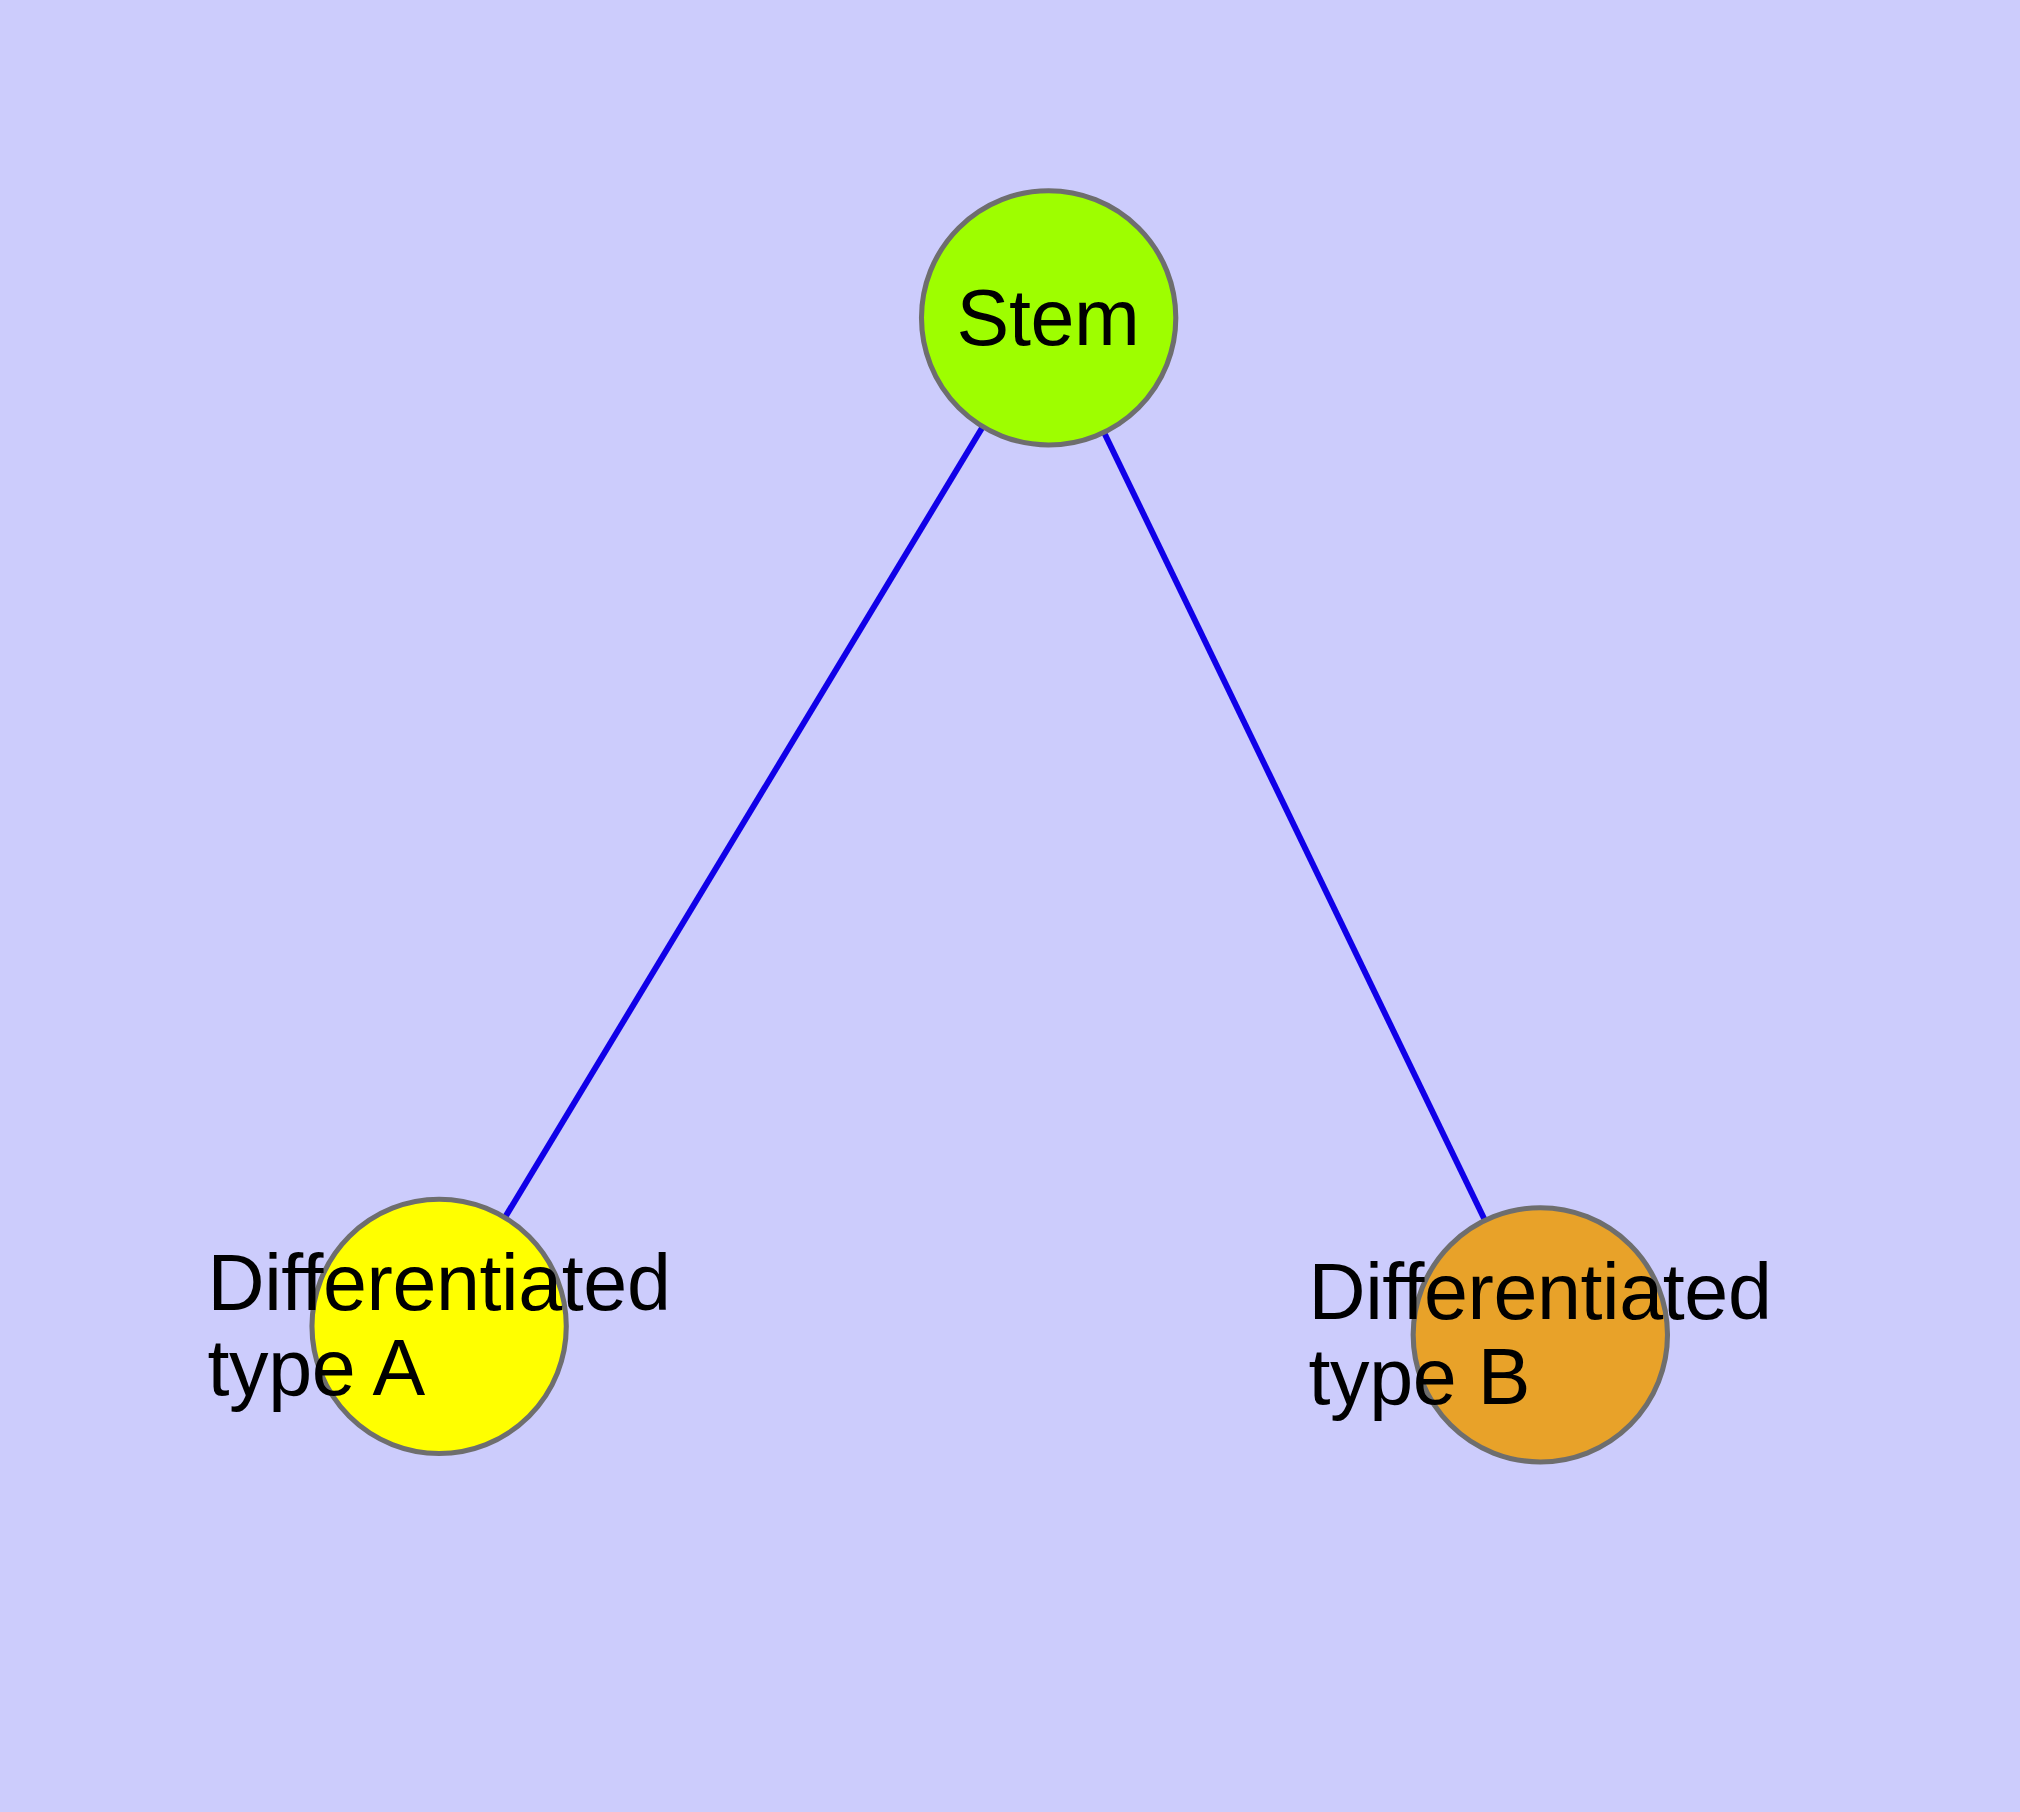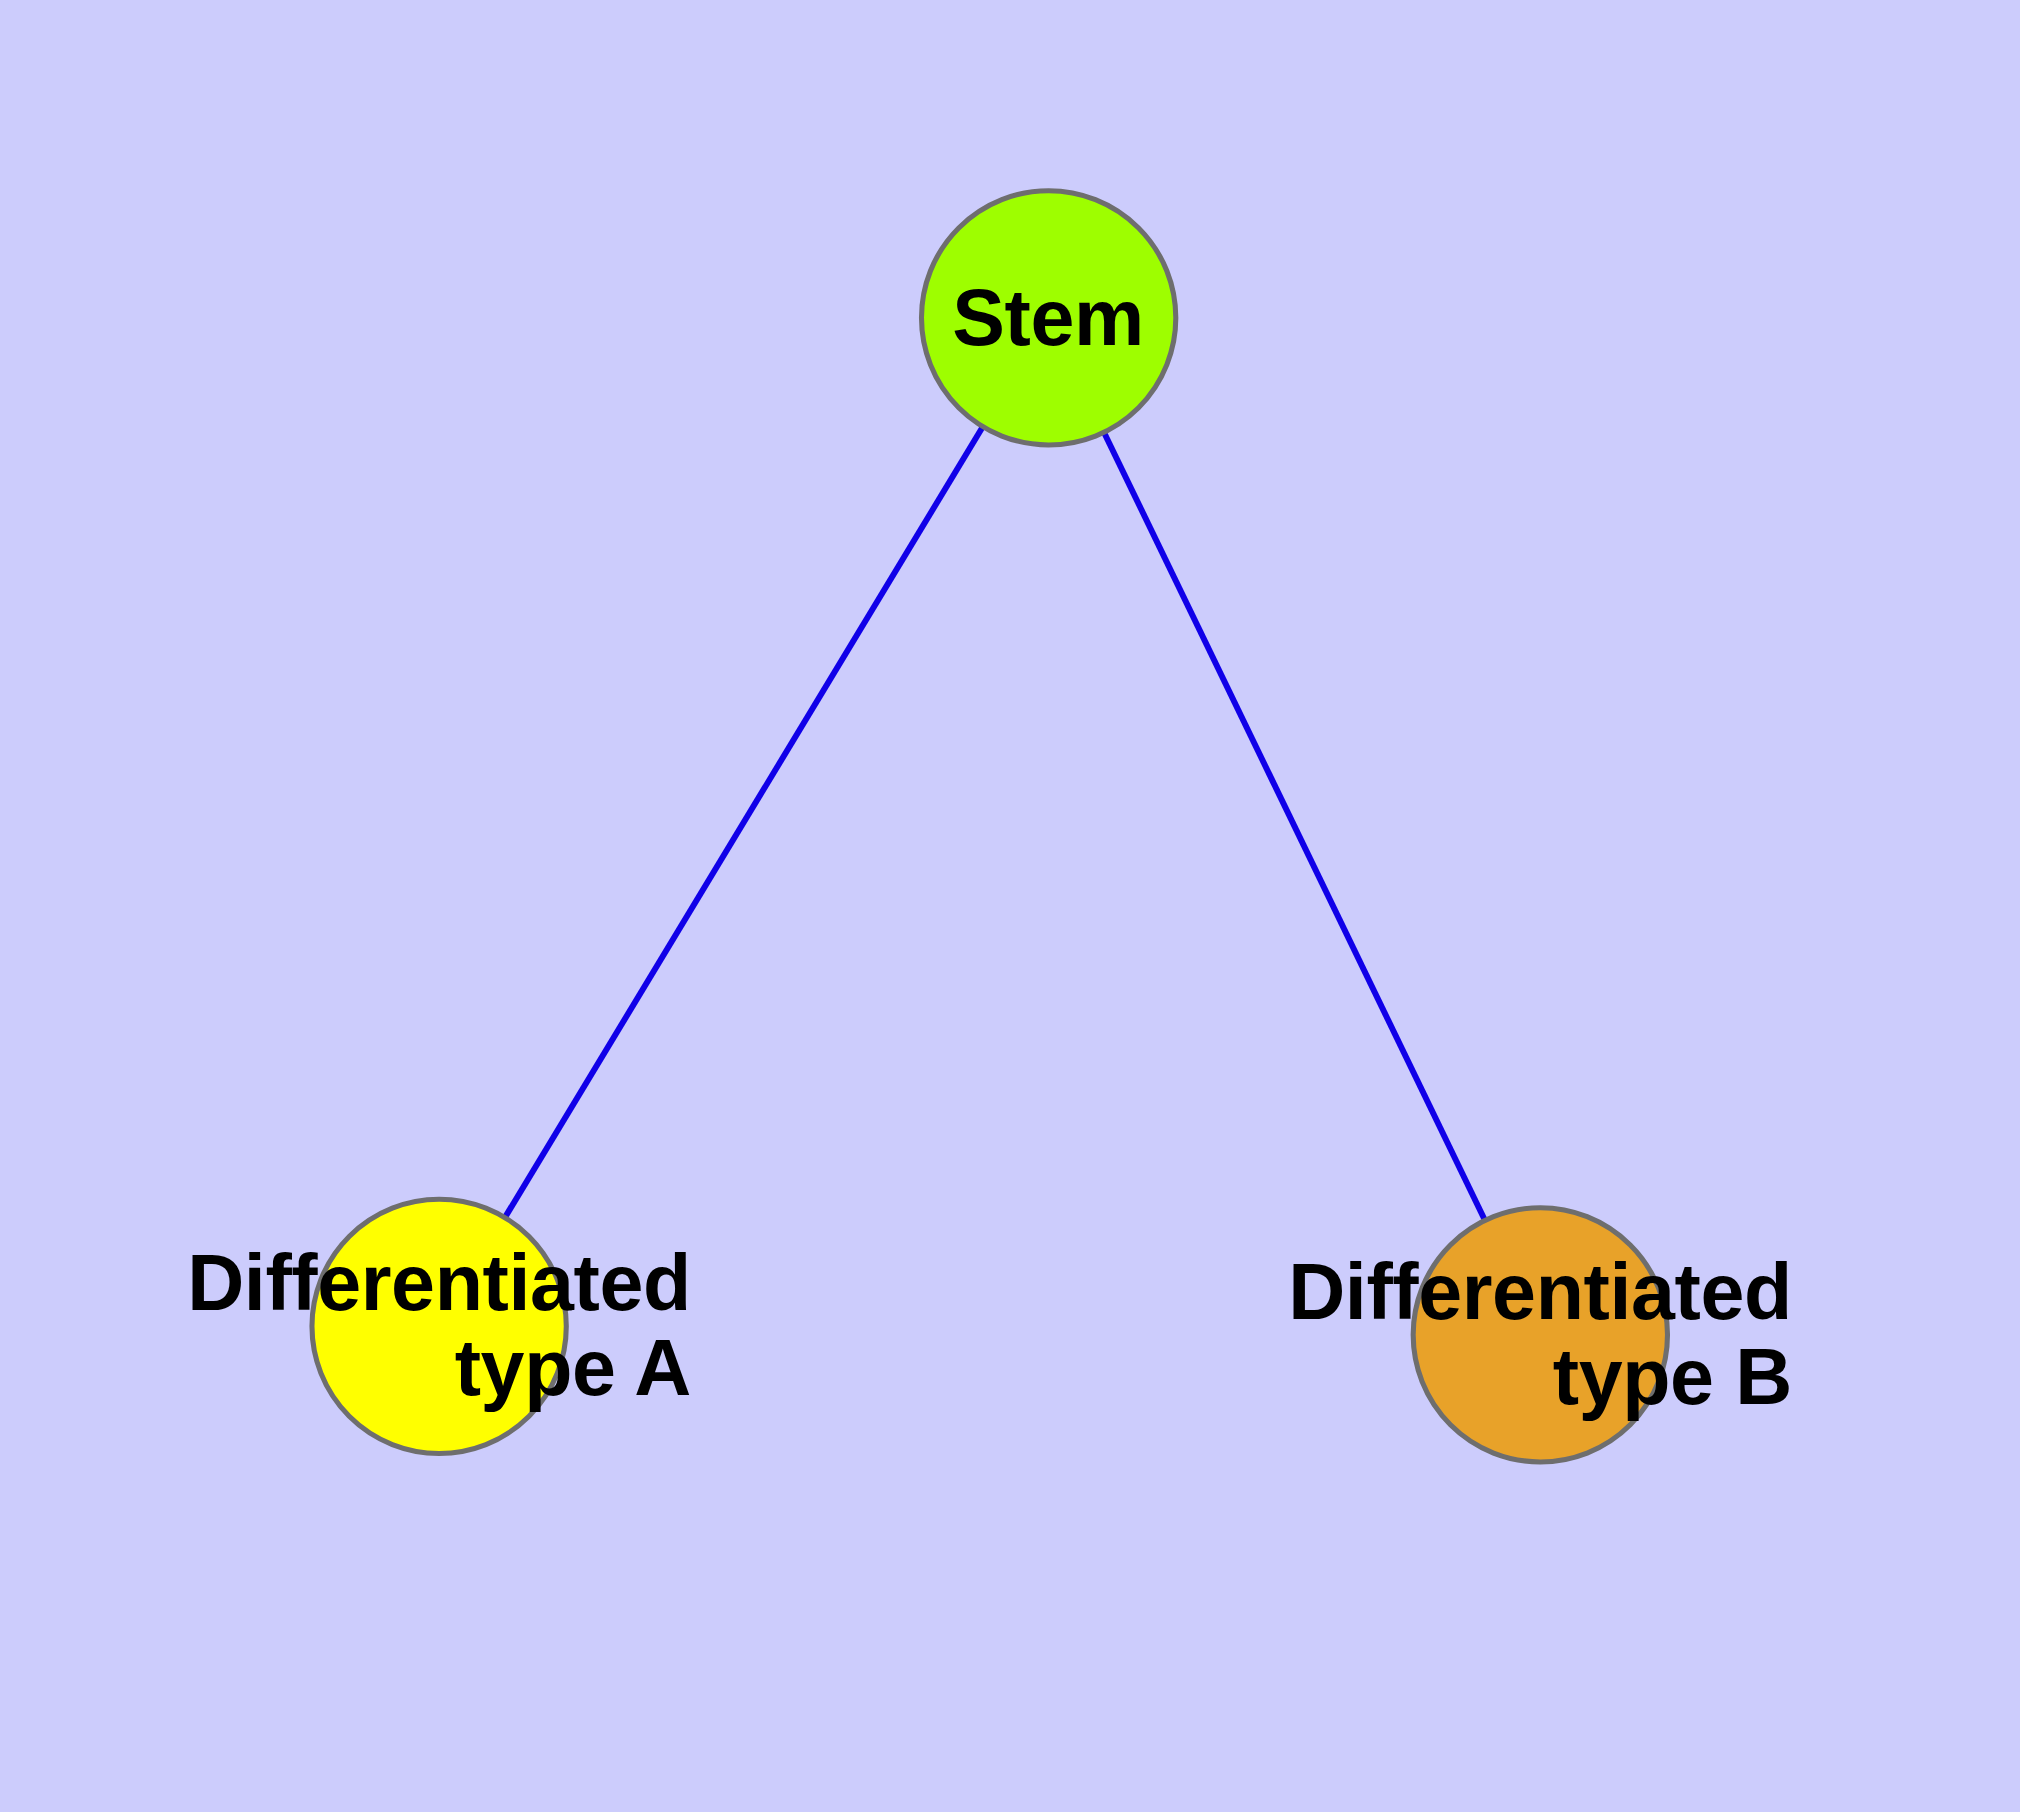--- a/index.html
+++ b/index.html
@@ -19,23 +19,23 @@
   #graph-svg {
     position: absolute;
     top: 0;
     left: 0;
     width: 2021px;
     height: 1812px;
     display: block;
   }
   .node-label {
     position: absolute;
-    text-align: right;
+    text-align: left;
     font-family: "Liberation Sans", "DejaVu Sans", sans-serif;
-    font-weight: bold;
+    font-weight: normal;
     font-size: 79px;
     line-height: 1.07;
     color: #000000;
     white-space: pre-line;
     pointer-events: none;
     transform: translate(-50%, -50%);
     letter-spacing: -0.4px;
   }
 </style>
 </head>

